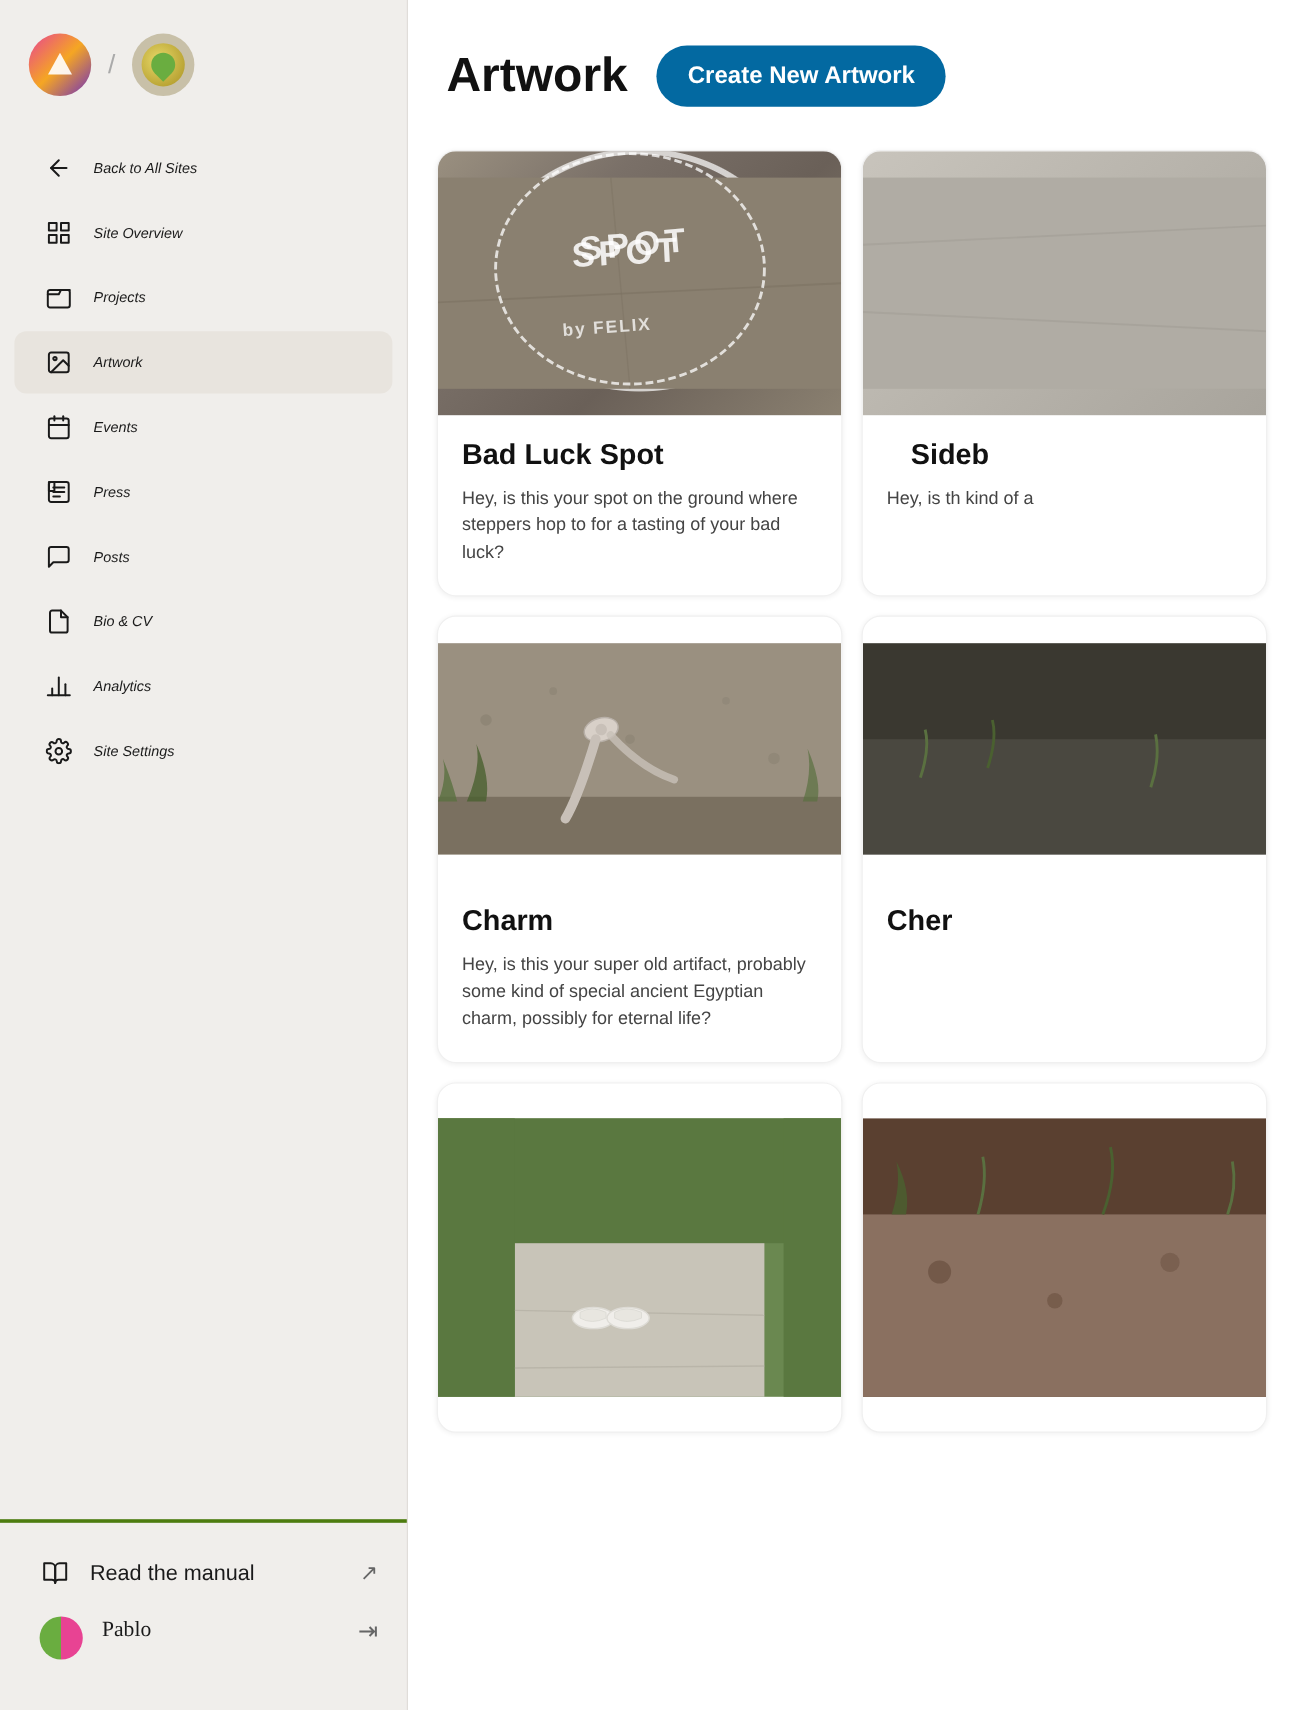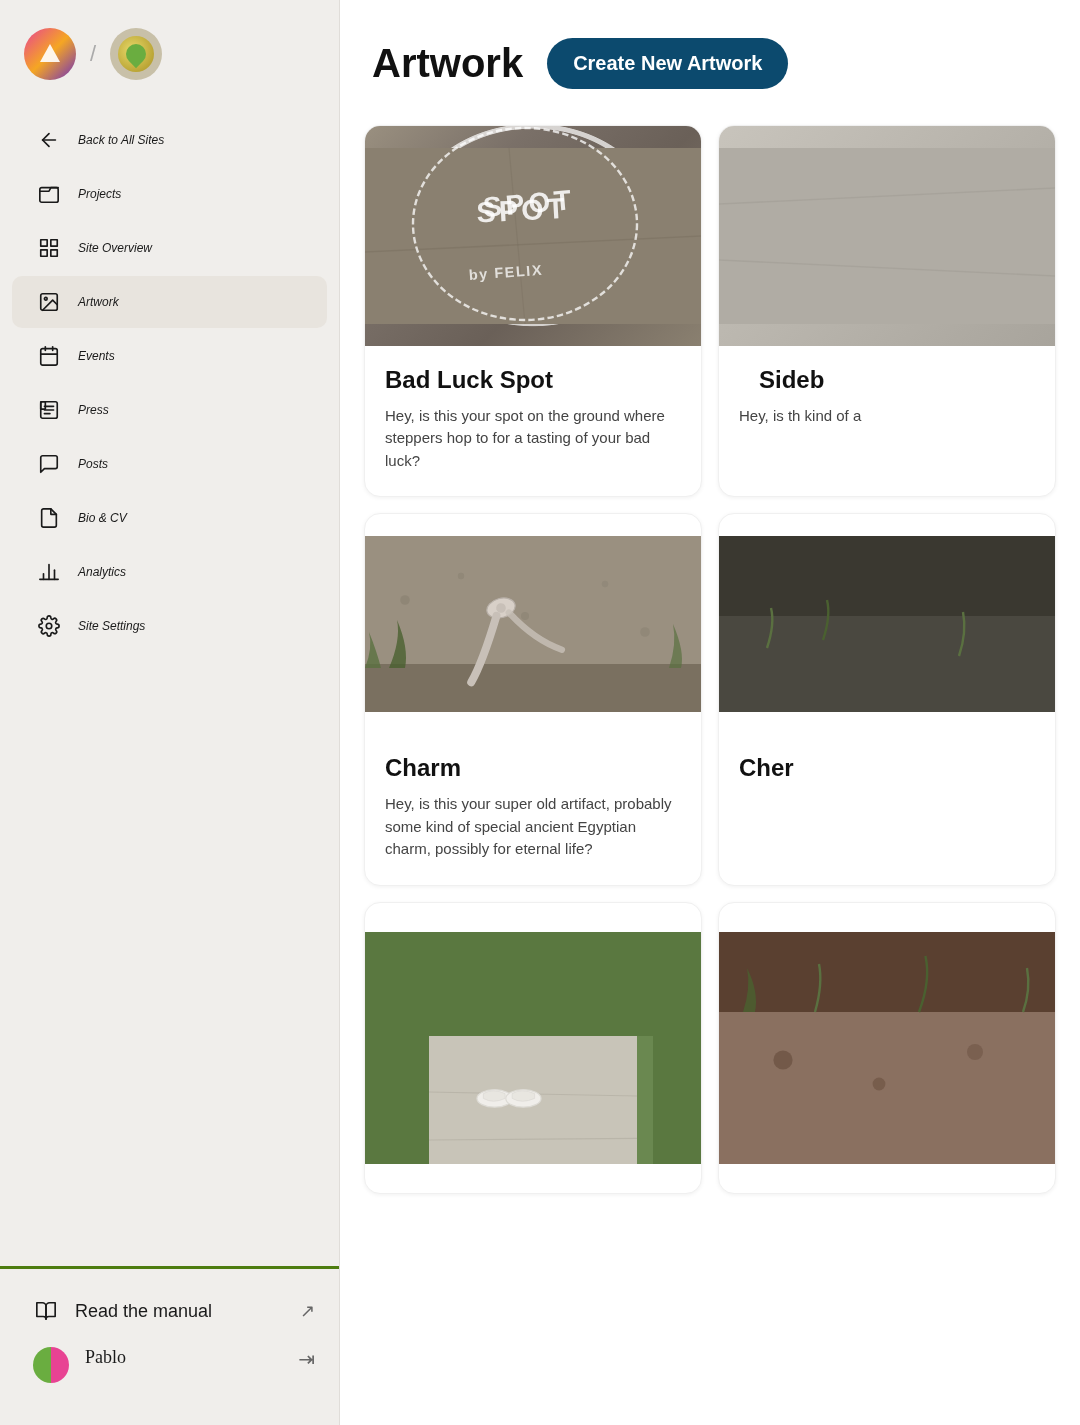--- a/index.html
+++ b/index.html
@@ -176,21 +176,21 @@
       padding: 38px 32px 28px 32px;
     }
 
     .page-title {
       font-size: 40px;
       font-weight: 800;
       color: #111;
     }
 
     .create-btn {
-      background: #0c4a6e;
+      background: #0369a1;
       color: #fff;
       border: none;
       border-radius: 30px;
       padding: 14px 26px;
       font-size: 20px;
       font-weight: 600;
       cursor: pointer;
       white-space: nowrap;
     }
 
@@ -300,37 +300,37 @@
             <line x1="19" y1="12" x2="5" y2="12"></line>
             <polyline points="12 19 5 12 12 5"></polyline>
           </svg>
       </span>
       <span>Back to All Sites</span>
     </div>
 
     <div class="nav-item">
       <span class="nav-icon">
         <svg viewBox="0 0 24 24">
-            <rect x="2" y="5" width="20" height="16" rx="2"></rect>
-            <polyline points="2,9 12,9 14,5 22,5"></polyline>
-          </svg>
-      </span>
-      <span>Projects</span>
-    </div>
-
-    <div class="nav-item">
-      <span class="nav-icon">
-        <svg viewBox="0 0 24 24">
             <rect x="3" y="3" width="7" height="7"></rect>
             <rect x="14" y="3" width="7" height="7"></rect>
             <rect x="3" y="14" width="7" height="7"></rect>
             <rect x="14" y="14" width="7" height="7"></rect>
           </svg>
       </span>
       <span>Site Overview</span>
+    </div>
+
+    <div class="nav-item">
+      <span class="nav-icon">
+        <svg viewBox="0 0 24 24">
+            <rect x="2" y="5" width="20" height="16" rx="2"></rect>
+            <polyline points="2,9 12,9 14,5 22,5"></polyline>
+          </svg>
+      </span>
+      <span>Projects</span>
     </div>
 
     <div class="nav-item active">
       <span class="nav-icon">
         <svg viewBox="0 0 24 24">
             <rect x="3" y="3" width="18" height="18" rx="2"></rect>
             <circle cx="8.5" cy="8.5" r="1.5"></circle>
             <polyline points="21,15 16,10 5,21"></polyline>
           </svg>
       </span>

